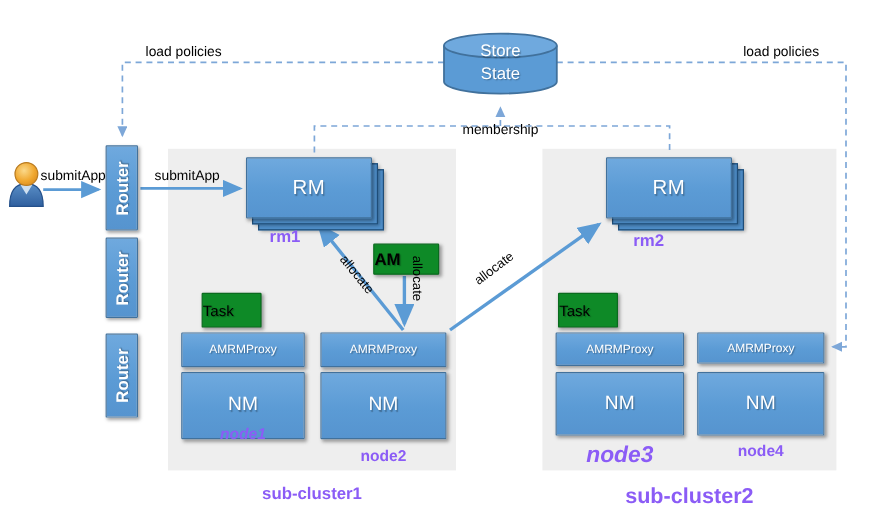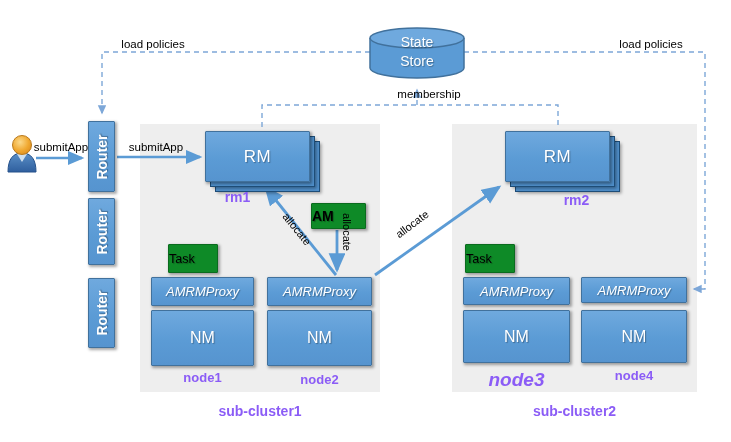--- a/index.html
+++ b/index.html
@@ -26,21 +26,21 @@
     border:1.5px solid #0a6b1e;border-radius:1px;
     box-shadow:1.5px 1.5px 3px rgba(0,0,0,.35);
     color:#000000;box-sizing:border-box;
     text-shadow:1px 1px 1px rgba(0,0,0,.3);
   }
   .stack-back{
     position:absolute;background:#4f8fca;border:1.5px solid #1f4e79;
     box-sizing:border-box;box-shadow:1.5px 1.5px 3px rgba(0,0,0,.35);
   }
   .rm-text{font-size:17px;font-weight:normal;letter-spacing:.5px;}
-  .proxy-text{font-size:13px;font-style:italic;}
+  .proxy-text{font-size:10px;}
   .nm-text{font-size:16px;}
   .router-text{
     font-size:14px;font-weight:bold;transform:rotate(-90deg);white-space:nowrap;
   }
   .lbl{
     position:absolute;color:#000;font-size:11.5px;white-space:nowrap;
   }
   .lbl-center{transform:translate(-50%,-50%);}
   .bold-lbl{
     position:absolute;color:#8b5cf6;font-weight:bold;text-align:center;white-space:nowrap;
@@ -100,22 +100,22 @@
     </g>
 
     <g>
       <path d="M8,172 C8,159 13,153 22,153 C31,153 36,159 36,172 Z" fill="url(#bodyGrad)" stroke="#24508a" stroke-width="1"></path>
       <path d="M17,154 L22,162 L27,154 Z" fill="#cfe0f0" stroke="none"></path>
       <circle cx="22" cy="145" r="9.5" fill="url(#headGrad)" stroke="#b97a1e" stroke-width="1"></circle>
     </g>
   </svg>
 
   <div class="cyl-text">
+    <div>Store</div>
     <div>State</div>
-    <div>Store</div>
   </div>
 
   <div class="blue-box" style="left:88px;top:121px;width:27px;height:71px;">
     <span class="router-text">Router</span>
   </div>
   <div class="blue-box" style="left:88px;top:198px;width:27px;height:67px;">
     <span class="router-text">Router</span>
   </div>
   <div class="blue-box" style="left:88px;top:278px;width:27px;height:70px;">
     <span class="router-text">Router</span>
@@ -130,39 +130,39 @@
   </div>
   <div class="bold-lbl" style="left:210px;top:189px;width:55px;font-size:14px;">rm1</div>
 
   <div>
     <div class="stack-back" style="left:515px;top:141px;width:105px;height:51px;"></div>
     <div class="stack-back" style="left:510px;top:136px;width:105px;height:51px;"></div>
     <div class="blue-box rm-text" style="left:505px;top:131px;width:105px;height:51px;">
       <span>RM</span>
     </div>
   </div>
-  <div class="bold-lbl" style="left:549px;top:192px;width:55px;font-size:14px;">rm2</div>
+  <div class="bold-lbl" style="left:513px;top:192px;width:55px;font-size:14px;">rm2</div>
 
   <div class="green-box" style="left:311px;top:203px;width:55px;height:26px;font-size:14px;font-weight:bold;">
     <span>AM</span>
   </div>
   <div class="green-box" style="left:168px;top:244px;width:50px;height:29px;font-size:12.5px;">
     <span>Task</span>
   </div>
   <div class="green-box" style="left:465px;top:244px;width:50px;height:29px;font-size:12.5px;">
     <span>Task</span>
   </div>
 
   <div class="blue-box proxy-text" style="left:151px;top:277px;width:103px;height:29px;">
     <span>AMRMProxy</span>
   </div>
   <div class="blue-box nm-text" style="left:151px;top:310px;width:103px;height:56px;">
     <span>NM</span>
   </div>
-  <div class="bold-lbl" style="left:151px;top:370px;width:103px;font-size:13px;">node1</div>
+  <div class="bold-lbl" style="left:151px;top:354px;width:103px;font-size:13px;font-style:italic;">node1</div>
 
   <div class="blue-box proxy-text" style="left:267px;top:277px;width:105px;height:29px;">
     <span>AMRMProxy</span>
   </div>
   <div class="blue-box nm-text" style="left:267px;top:310px;width:105px;height:56px;">
     <span>NM</span>
   </div>
   <div class="bold-lbl" style="left:267px;top:372px;width:105px;font-size:13px;">node2</div>
 
   <div class="blue-box proxy-text" style="left:463px;top:277px;width:107px;height:28px;">
@@ -175,25 +175,25 @@
 
   <div class="blue-box proxy-text" style="left:581px;top:277px;width:106px;height:26px;">
     <span>AMRMProxy</span>
   </div>
   <div class="blue-box nm-text" style="left:581px;top:310px;width:106px;height:53px;">
     <span>NM</span>
   </div>
   <div class="bold-lbl" style="left:581px;top:368px;width:106px;font-size:13px;">node4</div>
 
   <div class="bold-lbl" style="left:140px;top:403px;width:240px;font-size:14px;">sub-cluster1</div>
-  <div class="bold-lbl" style="left:452px;top:403px;width:245px;font-size:14px;">sub-cluster2</div>
+  <div class="bold-lbl" style="left:452px;top:403px;width:245px;font-size:18px;">sub-cluster2</div>
 
   <div class="lbl lbl-center" style="left:153px;top:44px;">load policies</div>
   <div class="lbl lbl-center" style="left:651px;top:44px;">load policies</div>
-  <div class="lbl lbl-center" style="left:417px;top:94px;margin-left:12px;">membership</div>
+  <div class="lbl lbl-center" style="left:417px;top:109px;">membership</div>
   <div class="lbl lbl-center" style="left:61px;top:147px;">submitApp</div>
   <div class="lbl lbl-center" style="left:156px;top:147px;">submitApp</div>
 
   <div class="allocate" style="left:297px;top:229px;transform:translate(-50%,-50%) rotate(51deg);">allocate</div>
   <div class="allocate" style="left:347px;top:232px;transform:translate(-50%,-50%) rotate(90deg);">allocate</div>
   <div class="allocate" style="left:412px;top:224px;transform:translate(-50%,-50%) rotate(-37deg);">allocate</div>
 
 </div>
 
 </body></html>

